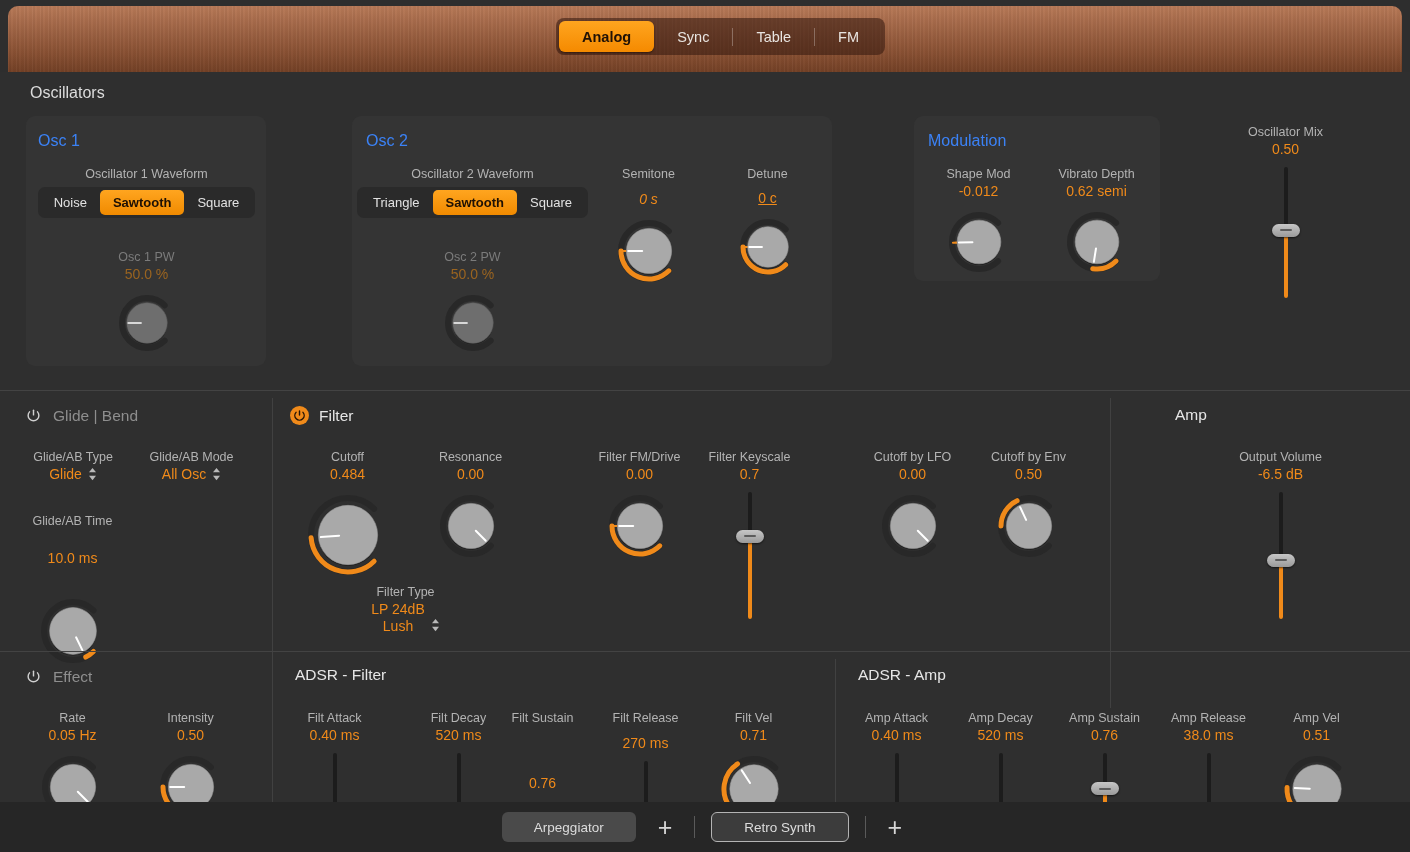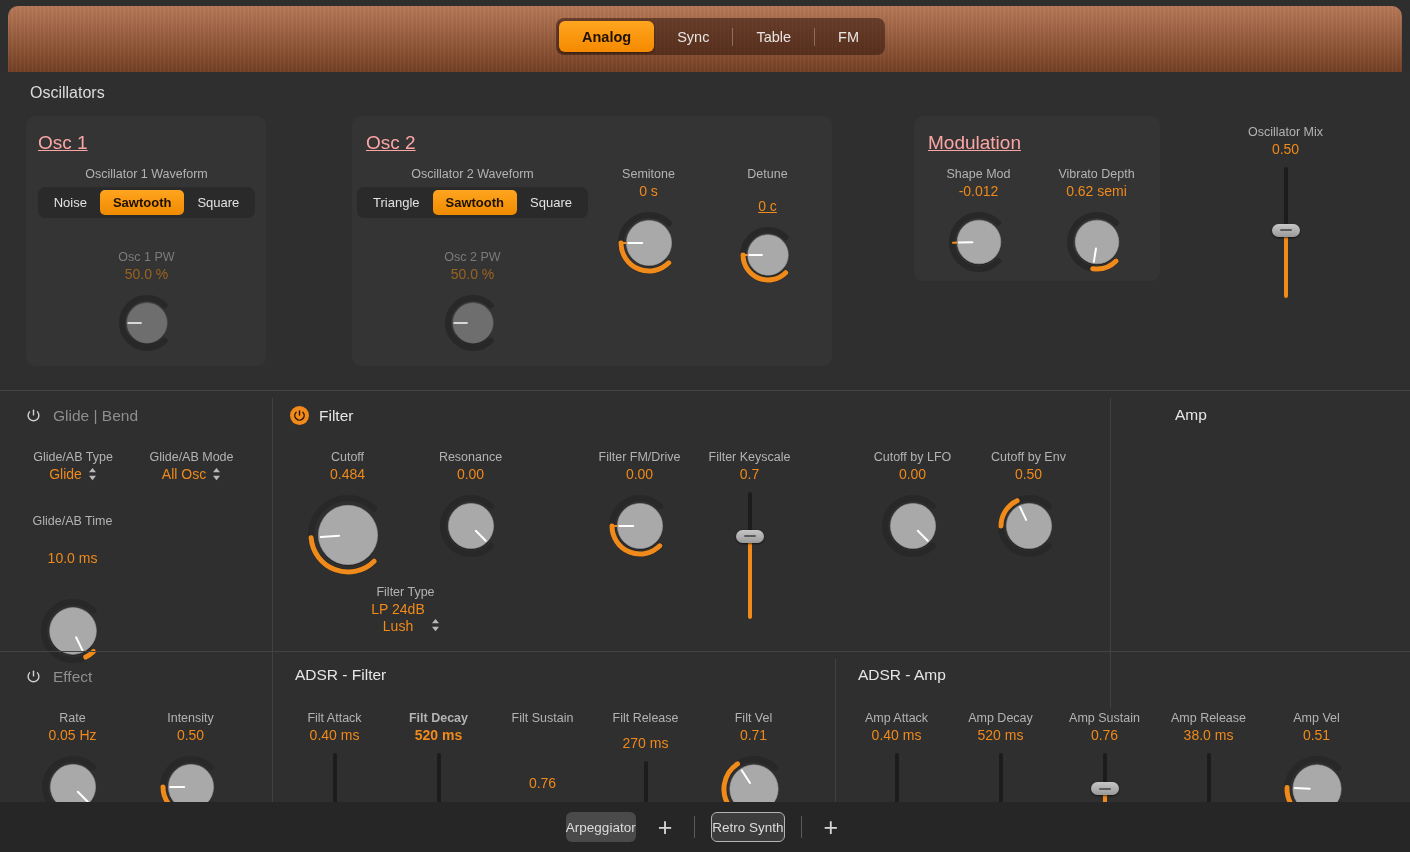--- a/index.html
+++ b/index.html
@@ -66,21 +66,21 @@
     color: #dcdcdc; font-size: 16px; font-weight: 400;
   }
 
   #oscillators-title { position: absolute; left: 30px; top: 12px; }
 
   .panel {
     position: absolute;
     background: #343434;
     border-radius: 9px;
   }
-  .panel-label { color: #fca5a5; font-size: 19px; text-decoration: underline; }
+  .panel-label { color: #3b82f6; font-size: 16px; }
 
   .ctl-name { color: #b3b3b3; font-size: 12.5px; text-align: center; white-space: nowrap; }
   .ctl-val  { color: #f08a1a; font-size: 14px; text-align: center; white-space: nowrap; }
   .ctl-name.dim { color: #7b7b7b; }
   .ctl-val.dim  { color: #9a6420; }
 
   .ctl { position: absolute; display: flex; flex-direction: column; align-items: center; }
 
   
   .seg {
@@ -139,21 +139,21 @@
   .menuval { display:flex; align-items:center; gap:6px; justify-content:center; }
   .menuval .arrows { display:flex; flex-direction:column; line-height:5px; color:#b9b9b9; font-size:9px; }
 
   
   .bottombar {
     position:absolute; left:0; bottom:0; width:1410px; height:50px;
     background:#262626;
     display:flex; align-items:center; justify-content:center; gap:16px;
   }
   .chip {
-    height:30px; padding:0 0; display:flex; align-items:center;
+    height:30px; padding:0 32px; display:flex; align-items:center;
     border-radius:6px; font-size:13.5px; color:#dcdcdc; background:#4a4a4a;
     white-space:nowrap;
   }
   .chip.outlined { background:#3c3c3c; border:1px solid #b4b4b4; }
   .plus { color:#d6d6d6; font-size:25px; line-height:1; padding:0 6px; font-weight:300; }
   .barsep { width:1px; height:22px; background:#5a5a5a; }
 </style>
 </head>
 <body>
 
@@ -222,37 +222,37 @@
     <circle cx="32" cy="33.2" r="20.28" fill="rgba(0,0,0,0.45)"></circle>
     <circle cx="32" cy="32" r="20.28" fill="#6e6e6e"></circle>
     <circle cx="32" cy="32" r="20.28" fill="none" stroke="#5e5e5e" stroke-width="0.6"></circle>
     <line x1="25.92" y1="32.00" x2="13.34" y2="32.00" stroke="#d8d8d8" stroke-width="2" stroke-linecap="round"></line>
   </svg>
         </div>
     </div>
 
     <div class="ctl" style="left:598px; top:95px; width:101px;">
       <div class="ctl-name">Semitone</div>
-      <div class="ctl-val" style="margin-top:2px;">0 s</div>
+      <div class="ctl-val" style="margin-top:10px;font-style:italic;">0 s</div>
       <div class="knob" style="margin-top:9px;">
           <svg width="70" height="70" viewBox="0 0 70 70">
     <path d="M 54.80 54.80 A 28 28 0 1 1 54.80 15.20" stroke="#282828" stroke-width="6" fill="none" stroke-linecap="round"></path>
     <path d="M 54.80 54.80 A 28 28 0 0 1 7.00 35.00" stroke="#f08a1a" stroke-width="5" fill="none" stroke-linecap="round"></path>
     <line x1="8.00" y1="35.00" x2="12.00" y2="35.00" stroke="#f08a1a" stroke-width="2.2" stroke-linecap="round"></line>
     <circle cx="35" cy="36.2" r="22.62" fill="rgba(0,0,0,0.45)"></circle>
     <circle cx="35" cy="35" r="22.62" fill="#a9a9a9"></circle>
     <circle cx="35" cy="35" r="22.62" fill="none" stroke="#9b9b9b" stroke-width="0.6"></circle>
     <line x1="28.21" y1="35.00" x2="14.19" y2="35.00" stroke="#ffffff" stroke-width="2" stroke-linecap="round"></line>
   </svg>
         </div>
     </div>
 
     <div class="ctl" style="left:717px; top:95px; width:101px;">
       <div class="ctl-name">Detune</div>
-      <div class="ctl-val" style="margin-top:17px;text-decoration:underline;">0 c</div>
+      <div class="ctl-val" style="margin-top:9px;text-decoration:underline;">0 c</div>
       <div class="knob" style="margin-top:9px;">
           <svg width="64" height="64" viewBox="0 0 64 64">
     <path d="M 49.68 49.68 A 25 25 0 1 1 49.68 14.32" stroke="#282828" stroke-width="6" fill="none" stroke-linecap="round"></path>
     <path d="M 49.68 49.68 A 25 25 0 0 1 7.00 32.00" stroke="#f08a1a" stroke-width="5" fill="none" stroke-linecap="round"></path>
     <line x1="8.00" y1="32.00" x2="12.00" y2="32.00" stroke="#f08a1a" stroke-width="2.2" stroke-linecap="round"></line>
     <circle cx="32" cy="33.2" r="20.28" fill="rgba(0,0,0,0.45)"></circle>
     <circle cx="32" cy="32" r="20.28" fill="#a9a9a9"></circle>
     <circle cx="32" cy="32" r="20.28" fill="none" stroke="#9b9b9b" stroke-width="0.6"></circle>
     <line x1="25.92" y1="32.00" x2="13.34" y2="32.00" stroke="#ffffff" stroke-width="2" stroke-linecap="round"></line>
   </svg>
@@ -472,20 +472,29 @@
     <line x1="32.11" y1="28.86" x2="26.14" y2="16.17" stroke="#ffffff" stroke-width="2" stroke-linecap="round"></line>
   </svg>
         </div>
     </div>
 
     <div class="row-head" style="left:1175px; top:334px;">
       <span class="t bright">Amp</span>
     </div>
 
 
+    <div class="ctl" style="left:1230px; top:378px; width:101px;">
+      <div class="ctl-name">Output Volume</div>
+      <div class="ctl-val" style="margin-top:2px;">-6.5 dB</div>
+      <div class="slider" style="margin-top:10px; width:30px; height:127px;">
+          <div class="track"></div>
+          <div class="fill" style="top:67.6px; bottom:0;"></div>
+          <div class="thumb" style="top:61.6px;"></div>
+        </div>
+    </div>
 
     <div class="hdiv" style="left:0; top:579px; width:1410px;"></div>
     <div class="vdiv" style="left:272px; top:587px; height:145px;"></div>
     <div class="vdiv" style="left:835px; top:587px; height:145px;"></div>
 
     <div class="row-head" style="left:24px; top:595px;">
       <span class="pwr off">
         <svg width="15" height="15" viewBox="0 0 24 24" fill="none" stroke="currentColor" stroke-width="2.3" stroke-linecap="round">
           <path d="M12 3.5 V11"></path>
             <path d="M18.4 6.2 a8.6 8.6 0 1 1 -12.8 0"></path>
@@ -530,21 +539,21 @@
     </div>
 
     <div class="ctl" style="left:284px; top:639px; width:101px;">
       <div class="ctl-name">Filt Attack</div>
       <div class="ctl-val" style="margin-top:2px;">0.40 ms</div>
       <div class="slider" style="margin-top:10px; width:30px; height:90px;">
           <div class="track"></div>
           <div class="thumb" style="top:77.0px;"></div>
         </div>
     </div>
-    <div class="ctl" style="left:388px; top:639px; width:101px;font-weight:bold;">
+    <div class="ctl" style="left:408px; top:639px; width:101px;">
       <div class="ctl-name">Filt Decay</div>
       <div class="ctl-val" style="margin-top:2px;">520 ms</div>
       <div class="slider" style="margin-top:10px; width:30px; height:90px;">
           <div class="track"></div>
           <div class="thumb" style="top:77.0px;"></div>
         </div>
     </div>
     <div class="ctl" style="left:492px; top:639px; width:101px;gap:48px;">
       <div class="ctl-name">Filt Sustain</div>
       <div class="ctl-val" style="margin-top:2px;">0.76</div>

